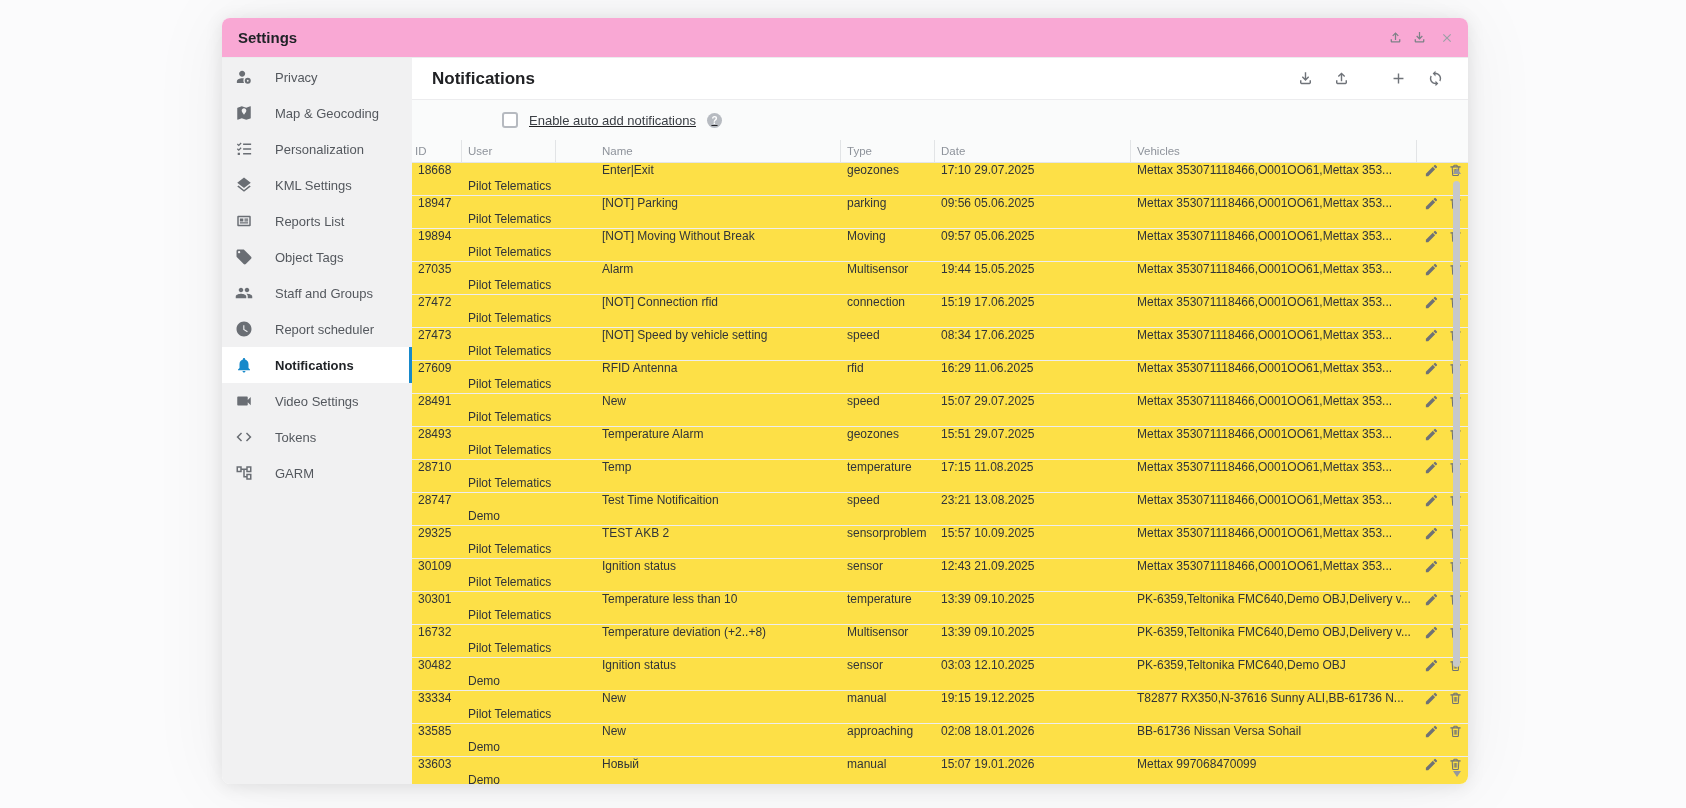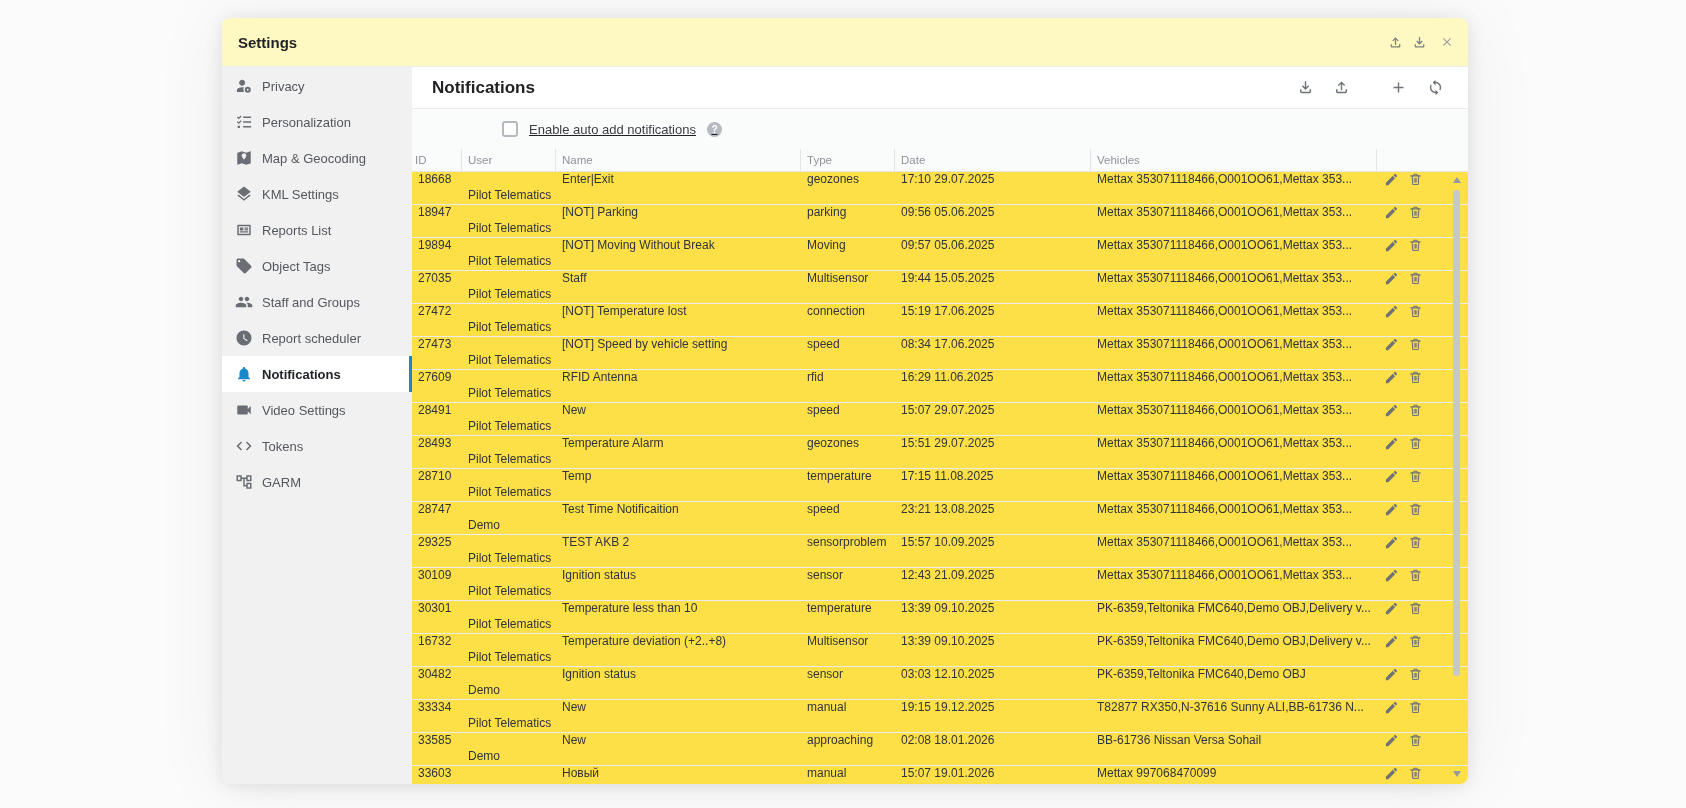--- a/index.html
+++ b/index.html
@@ -12,33 +12,33 @@
     color:#202124;
   }
   .modal {
     position:absolute; left:222px; top:18px; width:1246px; height:766px;
     background:#fff; border-radius:8px;
     box-shadow:0 2px 18px rgba(0,0,0,.10), 0 0 80px rgba(0,0,0,.06);
     overflow:hidden; display:flex; flex-direction:column;
   }
   
   .modal-header {
-    height:49px; flex:none; display:flex; align-items:center;
-    padding:0 14px 0 16px; border-bottom:1px solid #ebedee; background:#fef9c3;
+    height:40px; flex:none; display:flex; align-items:center;
+    padding:0 14px 0 16px; border-bottom:1px solid #ebedee; background:#f9a8d4;
   }
   .modal-title { font-size:15px; font-weight:700; color:#1f2226; }
   .mh-tools { margin-left:auto; display:flex; align-items:center; gap:9px; }
   .icon-btn { display:inline-flex; align-items:center; justify-content:center; cursor:pointer; color:#7d8187; }
   .icon-btn svg { display:block; }
   .mh-tools .close { color:#9ba0a6; margin-left:4px; }
   
   .modal-body { flex:1; display:flex; min-height:0; }
   .sidebar { width:190px; flex:none; background:#f1f1f2; padding-top:1px; }
   .side-item {
-    height:36px; display:flex; align-items:center; gap:9px;
+    height:36px; display:flex; align-items:center; gap:22px;
     padding:0 8px 0 13px; font-size:13px; color:#54585e; cursor:pointer;
   }
   .side-item .si { width:18px; height:18px; flex:none; color:#6a6e74; display:flex; align-items:center; justify-content:center; }
   .side-item .si svg { width:18px; height:18px; }
   .side-item.active { background:#fff; color:#202327; font-weight:700; box-shadow:inset -3px 0 0 #1789ca; }
   .side-item.active .si { color:#1789ca; }
   
   .content { flex:1; min-width:0; display:flex; flex-direction:column; position:relative; background:#fff; }
   .content-header { height:42px; flex:none; display:flex; align-items:center; padding:0 24px 0 20px; border-bottom:1px solid #ececee; }
   .page-title { font-size:17px; font-weight:700; color:#202124; }
@@ -50,21 +50,21 @@
   .cb-label { font-size:13px; color:#3a3e44; }
   .help-badge {
     width:15px; height:15px; border-radius:50%; background:#b7bbc1; color:#fff;
     font-size:10px; font-weight:700; display:flex; align-items:center; justify-content:center; cursor:pointer;
   }
   
   .thead { height:23px; flex:none; display:flex; align-items:center; font-size:11.5px; color:#8e939b; background:#fafbfb; border-bottom:1px solid #e4e6e8; }
   .thead .hc { height:100%; display:flex; align-items:center; padding-left:6px; border-right:1px solid #e2e4e6; white-space:nowrap; overflow:hidden;text-align:right; }
   .thead .hc:first-child { padding-left:3px; }
   .thead .hc:last-child { border-right:none; }
-  .c-id{width:50px;flex:none;} .c-user{width:94px;flex:none;} .c-name{width:245px;flex:none;}
+  .c-id{width:50px;flex:none;} .c-user{width:94px;flex:none;} .c-name{width:245px;flex:none;margin-left:40px;}
   .c-type{width:94px;flex:none;} .c-date{width:196px;flex:none;} .c-veh{width:286px;flex:none;}
   .c-act{flex:1;}
   .tbody { flex:1; overflow:hidden; }
   .trow { height:33px; display:flex; align-items:flex-start; border-bottom:1px solid #ededef; font-size:12px; color:#303439; background:#fde047; }
   .trow .cell { padding-left:6px; white-space:nowrap; overflow:hidden; }
   .trow .c-user { overflow:visible;margin-top:16px; }
   .row-actions { flex:1; display:flex; align-items:center; gap:9px; padding-left:7px; }
   .act-ic { color:#6f7276; cursor:pointer; display:inline-flex; }
   .act-ic svg { width:15px; height:15px; display:block; }
   
@@ -112,35 +112,35 @@
               <path d="M11.8 13.8c-.75-.15-1.53-.3-2.3-.3-2.9 0-7 1.46-7 4.2V20h9.6c-.55-.9-.9-1.95-.9-3.1 0-1.1.2-2.2.6-3.1z"></path>
               <circle cx="17" cy="17" r="4"></circle>
               <circle cx="17" cy="17" r="1.2" fill="#f1f1f2"></circle>
             </svg>
           </span>
         <span class="sl">Privacy</span>
       </div>
       <div class="side-item">
         <span class="si">
             <svg viewBox="0 0 24 24" fill="currentColor">
+              <path d="M20.33 3.11L15 5.1 9 3 3.4 4.9c-.24.08-.4.3-.4.55V20.4c0 .35.34.6.67.49L9 19l6 2.1 5.6-1.9c.24-.08.4-.3.4-.55V3.6c0-.35-.34-.6-.67-.49zM12 14.2c-1.55-1.7-3.1-3.55-3.1-5.4 0-1.95 1.35-3.3 3.1-3.3s3.1 1.35 3.1 3.3c0 1.85-1.55 3.7-3.1 5.4z"></path>
+              <circle cx="12" cy="8.7" r="1.15" fill="#f1f1f2"></circle>
+            </svg>
+          </span>
+        <span class="sl">Map &amp; Geocoding</span>
+      </div>
+      <div class="side-item">
+        <span class="si">
+            <svg viewBox="0 0 24 24" fill="currentColor">
               <path d="M10.8 4.6h10.7v2.2H10.8zM10.8 10.9h10.7v2.2H10.8zM10.8 17.2h10.7v2.2H10.8z"></path>
               <path d="M2.5 5.9l1.2-1.2 1.3 1.3 2.6-2.6 1.2 1.2-3.8 3.8zM2.5 12.2l1.2-1.2 1.3 1.3 2.6-2.6 1.2 1.2-3.8 3.8z"></path>
               <path d="M3.6 16.9h3v3h-3z"></path>
             </svg>
           </span>
         <span class="sl">Personalization</span>
-      </div>
-      <div class="side-item">
-        <span class="si">
-            <svg viewBox="0 0 24 24" fill="currentColor">
-              <path d="M20.33 3.11L15 5.1 9 3 3.4 4.9c-.24.08-.4.3-.4.55V20.4c0 .35.34.6.67.49L9 19l6 2.1 5.6-1.9c.24-.08.4-.3.4-.55V3.6c0-.35-.34-.6-.67-.49zM12 14.2c-1.55-1.7-3.1-3.55-3.1-5.4 0-1.95 1.35-3.3 3.1-3.3s3.1 1.35 3.1 3.3c0 1.85-1.55 3.7-3.1 5.4z"></path>
-              <circle cx="12" cy="8.7" r="1.15" fill="#f1f1f2"></circle>
-            </svg>
-          </span>
-        <span class="sl">Map &amp; Geocoding</span>
       </div>
       <div class="side-item">
         <span class="si">
             <svg viewBox="0 0 24 24" fill="currentColor">
               <path d="M11.99 18.54l-7.37-5.73L3 14.07l9 7 9-7-1.63-1.27-7.38 5.74zM12 16l7.36-5.73L21 9l-9-7-9 7 1.63 1.27L12 16z"></path>
             </svg>
           </span>
         <span class="sl">KML Settings</span>
       </div>
       <div class="side-item">
@@ -324,21 +324,21 @@
                   <path d="M6.7 6.4l.75 12.7c.03.55.5 1 1.05 1h7c.55 0 1.02-.45 1.05-1l.75-12.7"></path>
                   <path d="M10 10.2v6.2M12 10.2v6.2M14 10.2v6.2" stroke-width="1.3"></path>
                 </svg>
       </span>
     </div>
   </div>
 
   <div class="trow">
     <div class="cell c-id">27035</div>
     <div class="cell c-user">Pilot Telematics</div>
-    <div class="cell c-name">Staff</div>
+    <div class="cell c-name">Alarm</div>
     <div class="cell c-type">Multisensor</div>
     <div class="cell c-date">19:44 15.05.2025</div>
     <div class="cell c-veh">Mettax 353071118466,O001OO61,Mettax 353...</div>
     <div class="row-actions">
       <span class="act-ic">
         <svg viewBox="0 0 24 24" fill="currentColor">
                   <path d="M3 17.25V21h3.75L17.81 9.94l-3.75-3.75L3 17.25zM20.71 7.04c.39-.39.39-1.02 0-1.41l-2.34-2.34a.9959.9959 0 0 0-1.41 0l-1.83 1.83 3.75 3.75 1.83-1.83z"></path>
                 </svg>
       </span>
       <span class="act-ic">
@@ -348,21 +348,21 @@
                   <path d="M6.7 6.4l.75 12.7c.03.55.5 1 1.05 1h7c.55 0 1.02-.45 1.05-1l.75-12.7"></path>
                   <path d="M10 10.2v6.2M12 10.2v6.2M14 10.2v6.2" stroke-width="1.3"></path>
                 </svg>
       </span>
     </div>
   </div>
 
   <div class="trow">
     <div class="cell c-id">27472</div>
     <div class="cell c-user">Pilot Telematics</div>
-    <div class="cell c-name">[NOT] Temperature lost</div>
+    <div class="cell c-name">[NOT] Connection rfid</div>
     <div class="cell c-type">connection</div>
     <div class="cell c-date">15:19 17.06.2025</div>
     <div class="cell c-veh">Mettax 353071118466,O001OO61,Mettax 353...</div>
     <div class="row-actions">
       <span class="act-ic">
         <svg viewBox="0 0 24 24" fill="currentColor">
                   <path d="M3 17.25V21h3.75L17.81 9.94l-3.75-3.75L3 17.25zM20.71 7.04c.39-.39.39-1.02 0-1.41l-2.34-2.34a.9959.9959 0 0 0-1.41 0l-1.83 1.83 3.75 3.75 1.83-1.83z"></path>
                 </svg>
       </span>
       <span class="act-ic">

